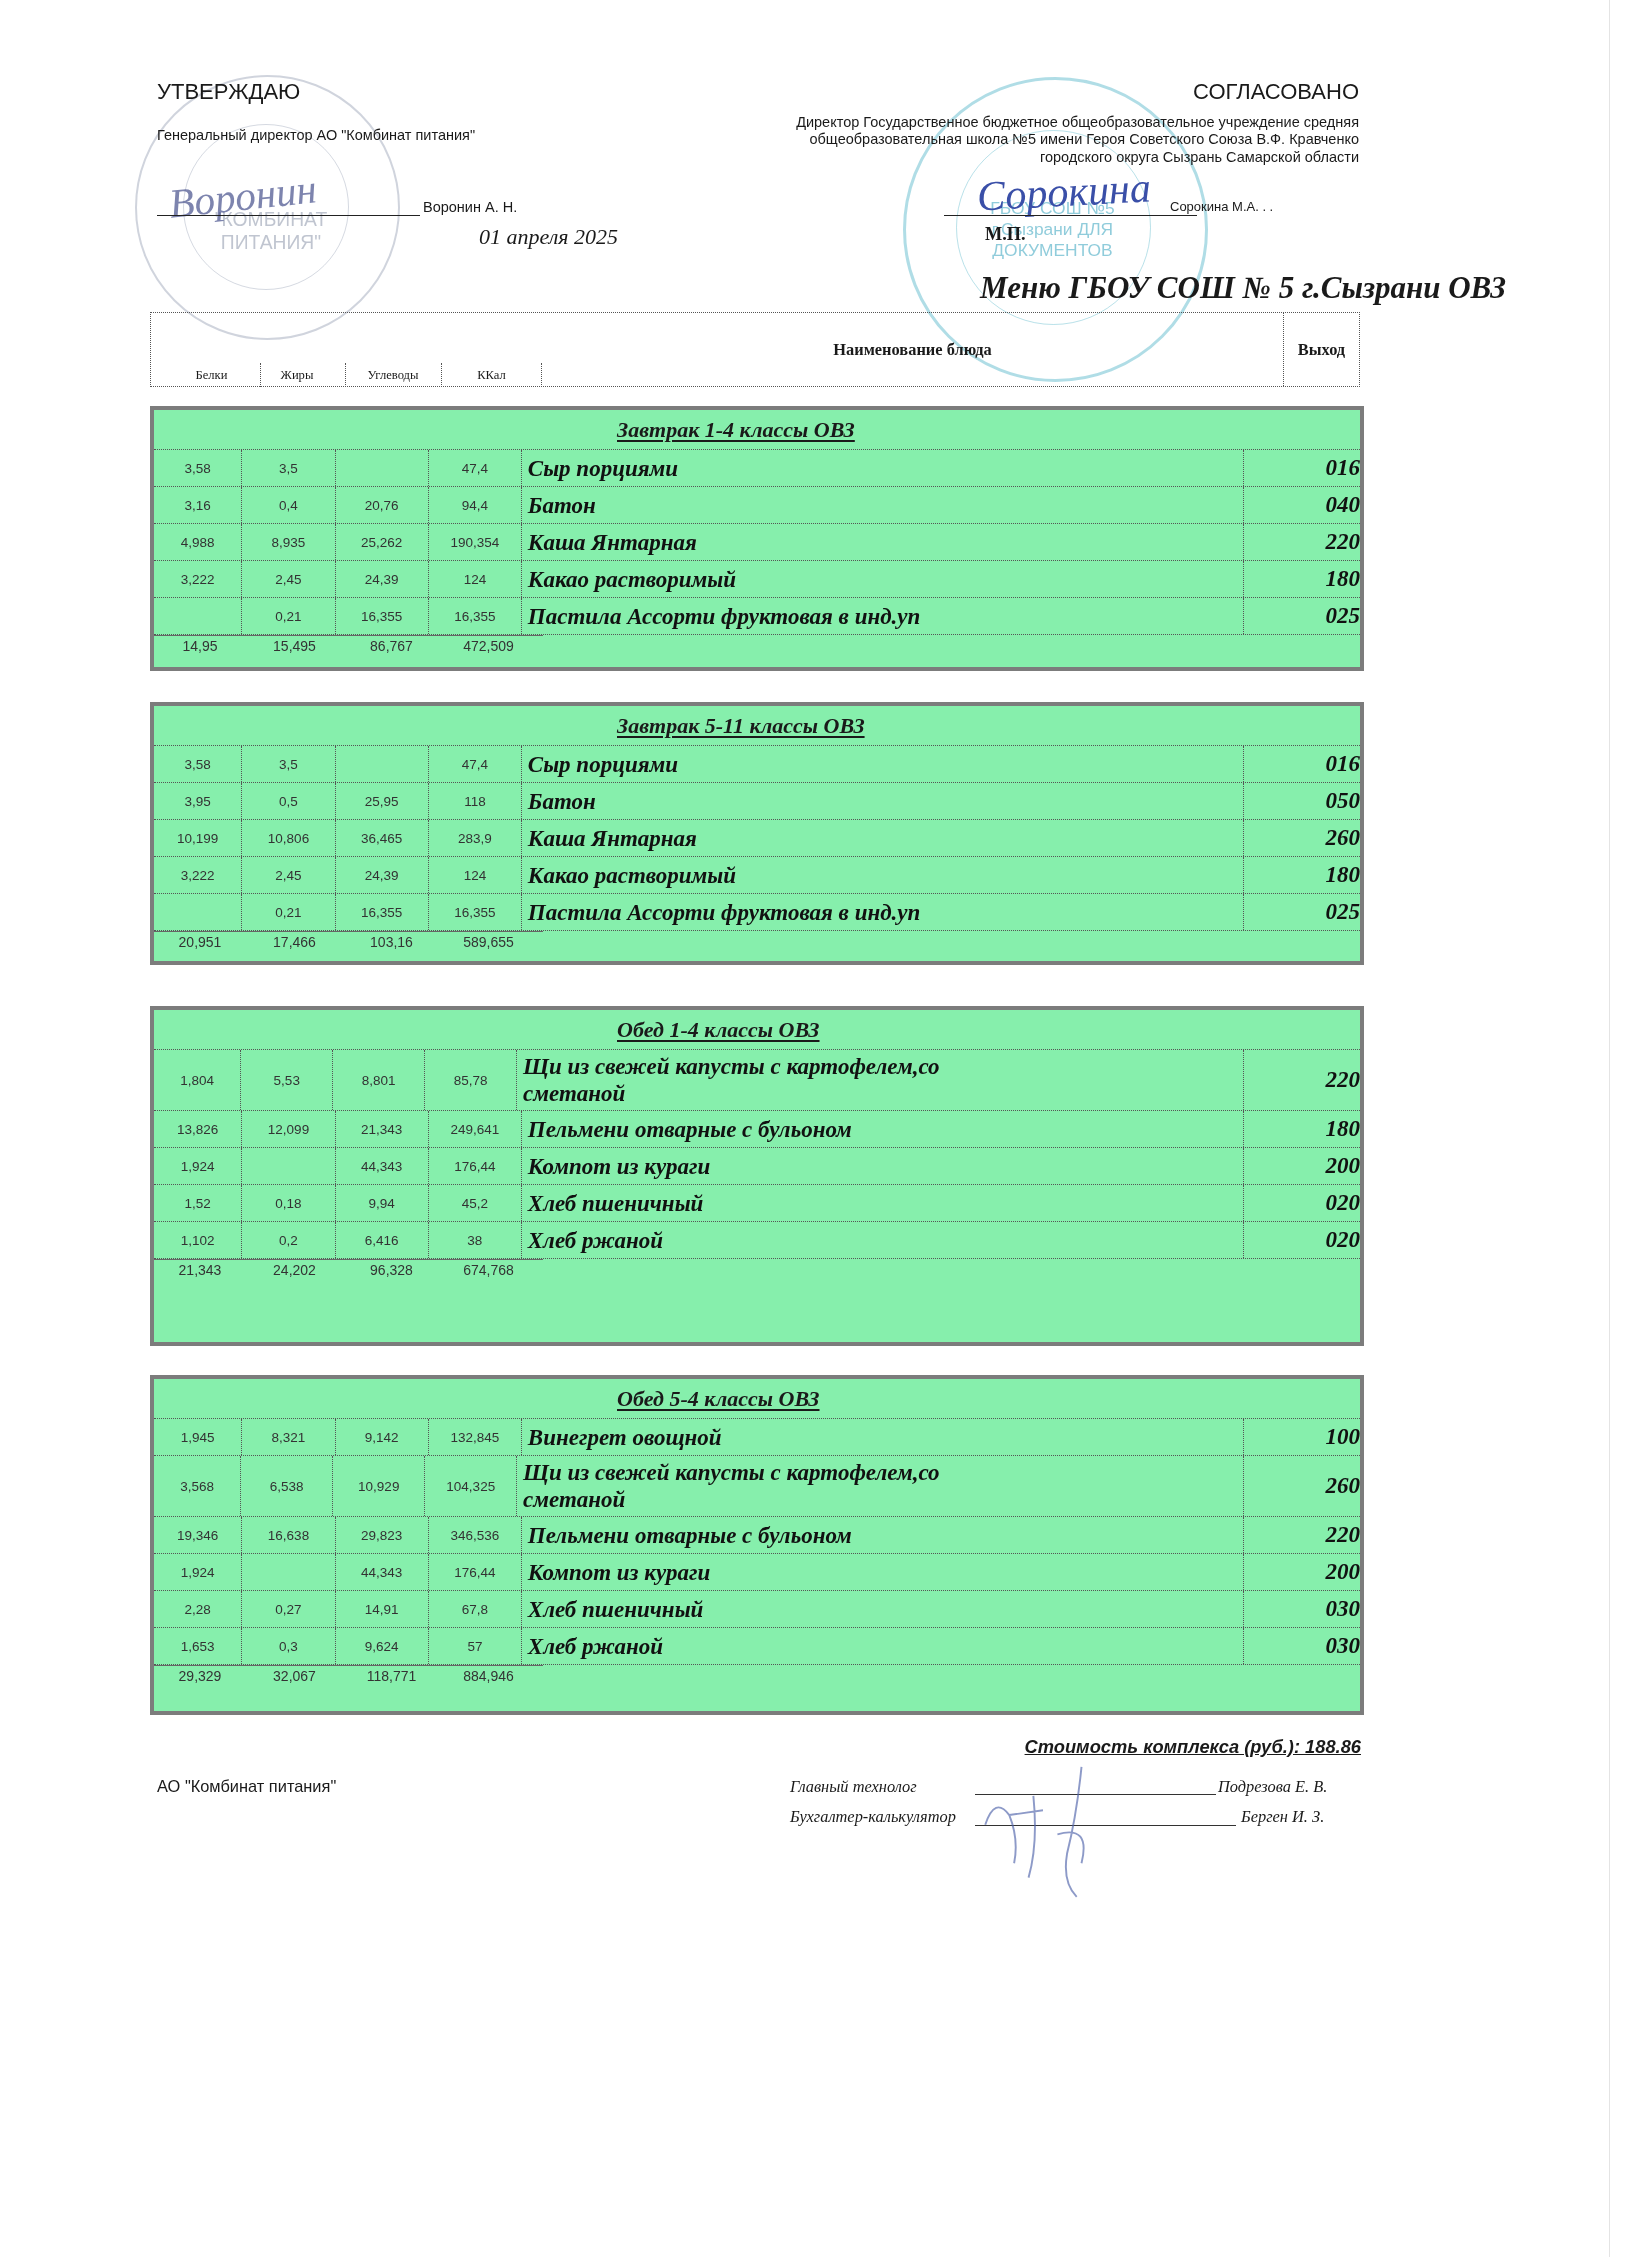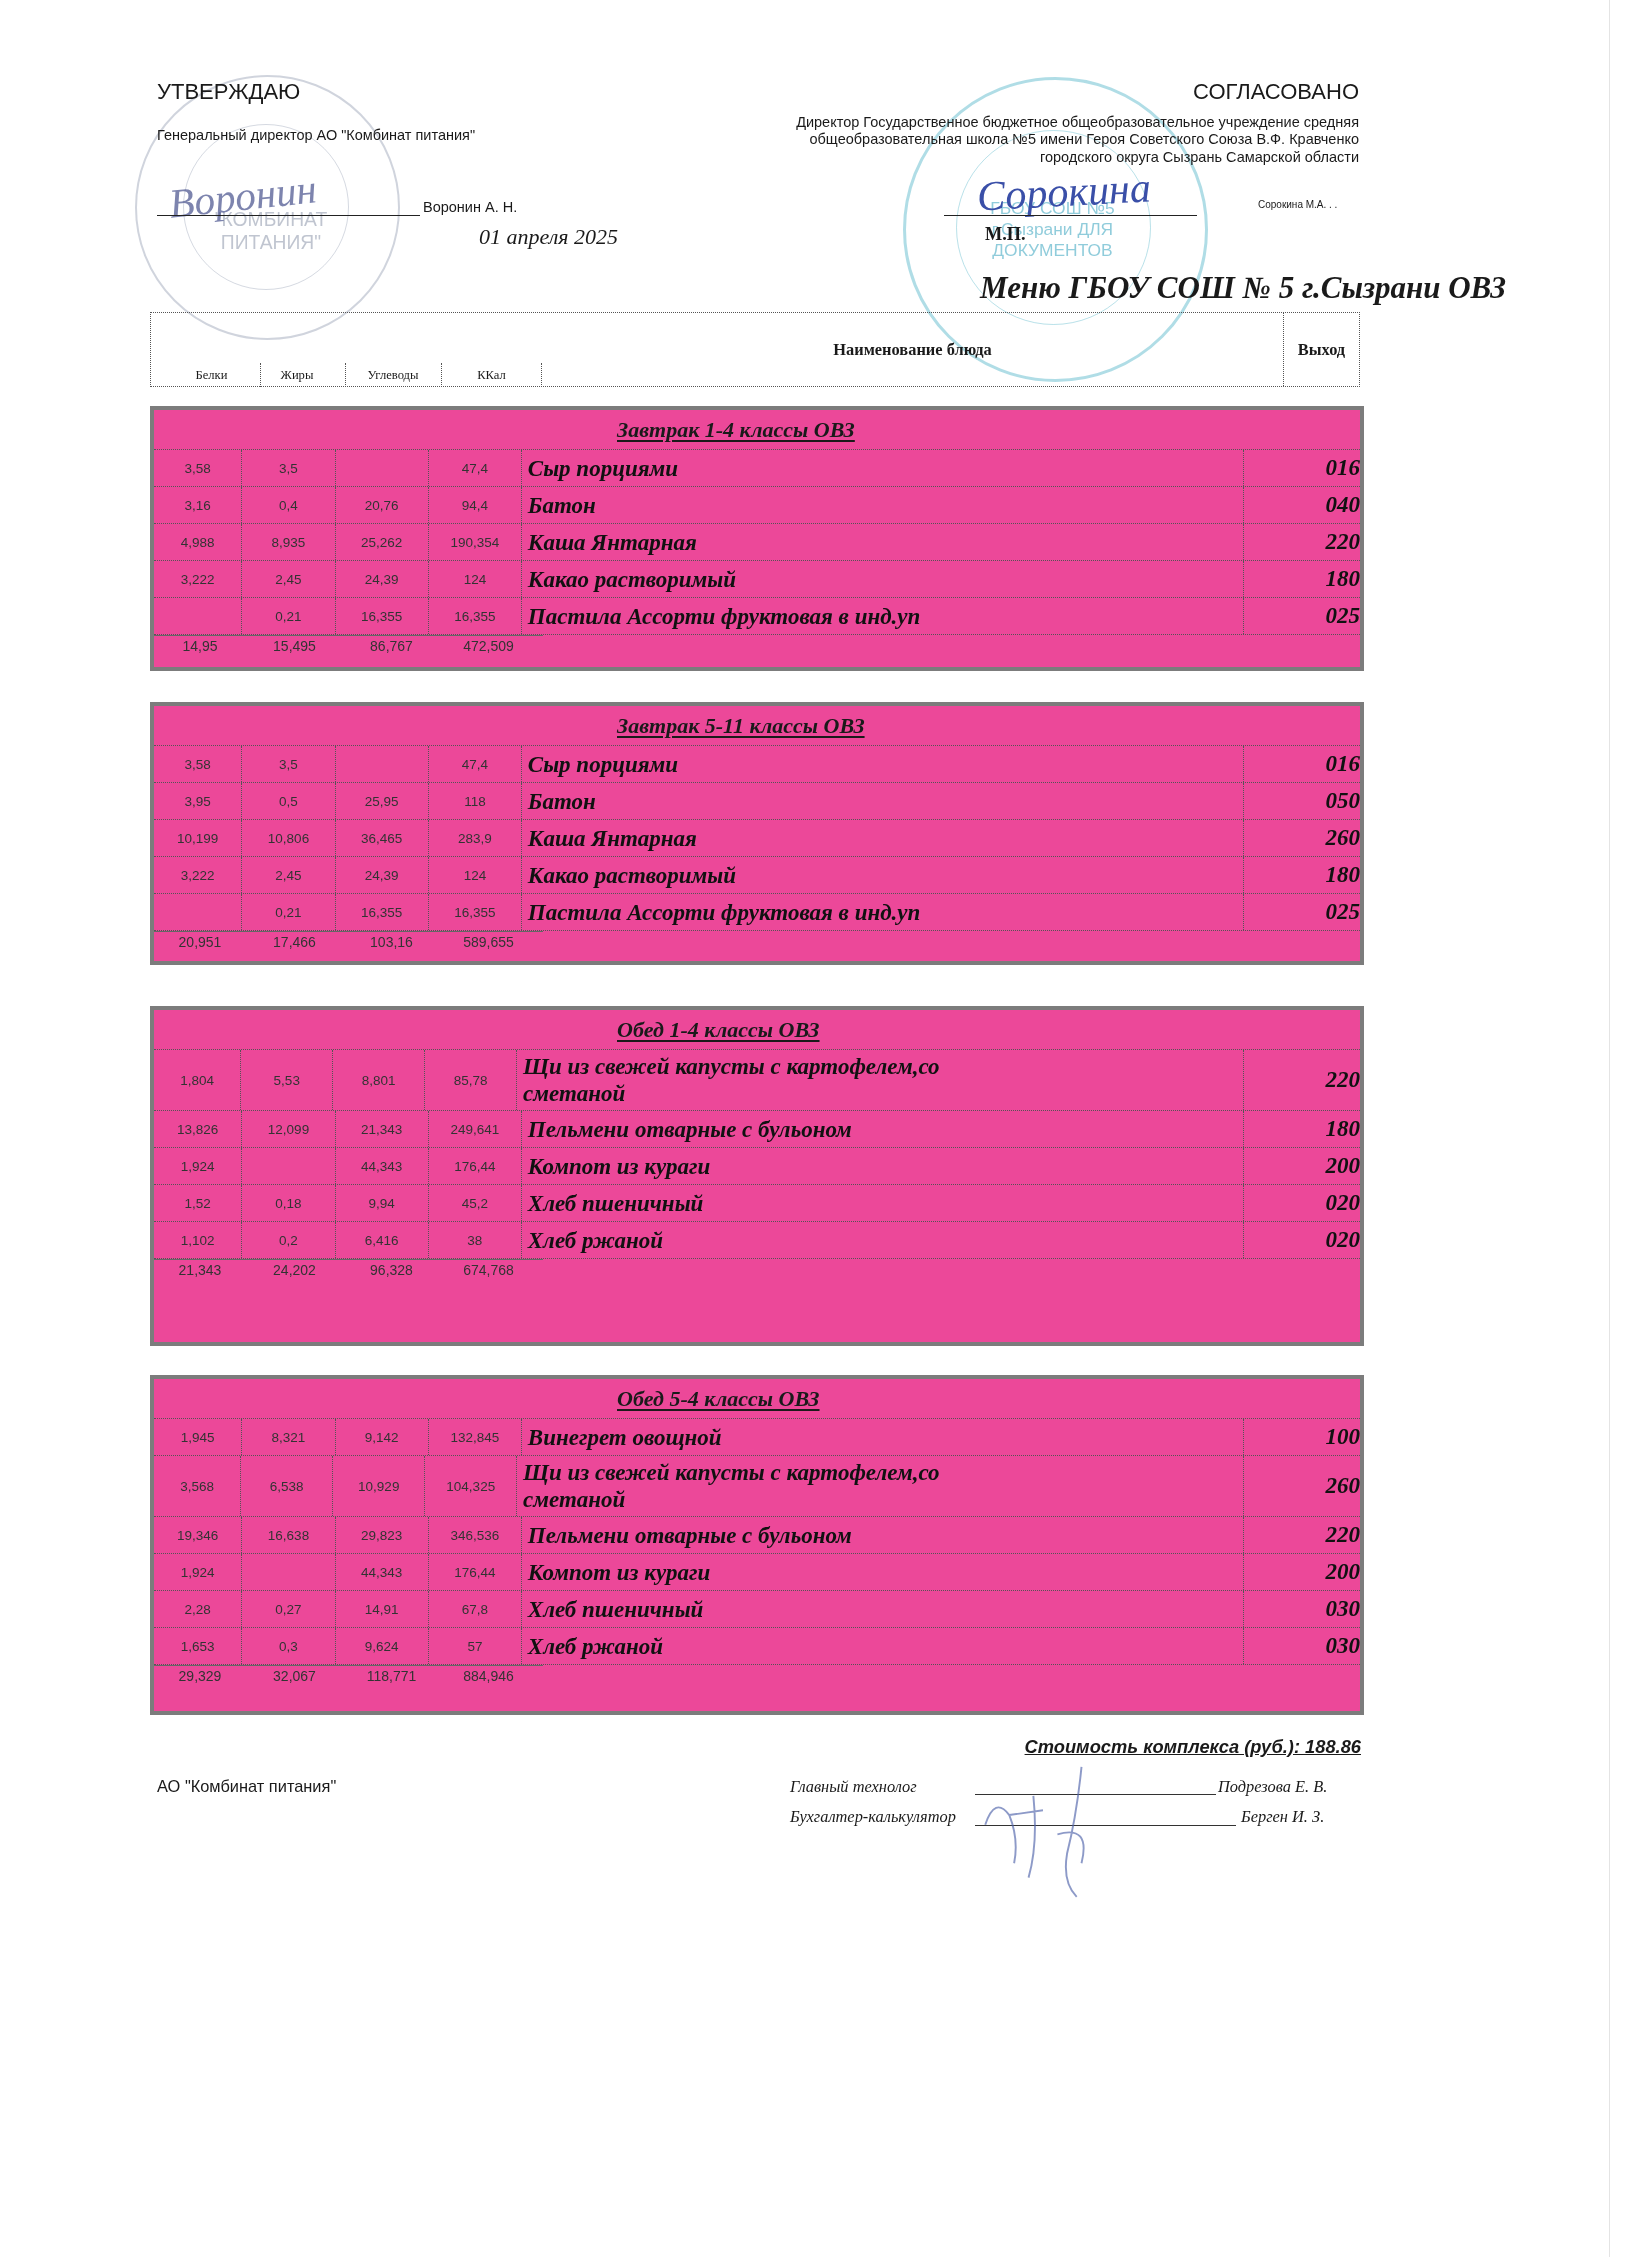--- a/index.html
+++ b/index.html
@@ -13,21 +13,21 @@
   
   .approve-title { left:157px; top:79px; font-size:22px; }
   .approve-role { left:157px; top:127px; font-size:14.5px; }
   .approve-line { left:157px; top:215px; width:263px; border-top:1.4px solid #222; }
   .approve-name { left:423px; top:199px; font-size:14.5px; }
   .date { left:479px; top:224px; font-size:22px; font-style:italic; font-family:"Liberation Serif", serif; }
 
   .agree-title { right:282px; top:79px; font-size:22px; }
   .agree-role { right:282px; top:114px; width:734px; font-size:14.5px; line-height:17.4px; text-align:right; }
   .agree-line { left:944px; top:215px; width:253px; border-top:1.4px solid #222; }
-  .agree-name { left:1258px; top:199px; font-size:10px; }
+  .agree-name { left:1170px; top:199px; font-size:13px; }
   .mp { left:985px; top:224px; font-size:18.3px; font-weight:bold; font-family:"Liberation Serif", serif; }
 
   .menu-title { left:0; width:1506px; top:270px; text-align:right; font-size:31px; font-style:italic; font-weight:bold; font-family:"Liberation Serif", serif; }
 
   
   .stamp { border-radius:50%; pointer-events:none; }
   .stamp-left { left:135px; top:75px; width:261px; height:261px; border:2.9px solid rgba(150,160,180,0.45); }
   .stamp-left-inner { left:183px; top:124px; width:164px; height:164px; border:1.9px solid rgba(150,160,180,0.4); border-radius:50%; }
   .stamp-left-text { left:208px; top:208px; width:126px; text-align:center; font-size:19.3px; color:rgba(140,150,170,0.55); line-height:23px; }
   .stamp-right { left:903px; top:77px; width:299px; height:299px; border:3.9px solid rgba(80,180,200,0.45); }
@@ -38,21 +38,21 @@
   .sig-right { left:977px; top:168px; font-size:42px; transform:rotate(-3deg); }
 
   
   .head-table { left:150px; top:312px; width:1210px; height:75px; border:1px dotted #555; box-sizing:border-box; }
   .ht-cell { position:absolute; border-right:1px dotted #555; box-sizing:border-box; display:flex; align-items:center; justify-content:center; font-family:"Liberation Serif", serif; }
   .ht-nutri { left:0; top:0; width:391px; height:50px; border-bottom:1px dotted #555; font-size:18.3px; font-weight:bold; }
   .ht-sub { top:50px; height:24px; font-size:12.6px; }
   .ht-name { left:391px; top:0; width:742px; height:73px; font-size:16.4px; font-weight:bold; }
 
   
-  .section { position:absolute; left:150px; width:1214px; border:4.8px solid #7c7c7c; box-sizing:border-box; background:#ec4899; }
+  .section { position:absolute; left:150px; width:1214px; border:4.8px solid #7c7c7c; box-sizing:border-box; background:#86efac; }
   .sec-title { height:39px; display:flex; align-items:center; padding-left:463px; }
   .sec-title span { font-family:"Liberation Serif", serif; font-style:italic; font-weight:bold; font-size:22px; text-decoration:underline; text-decoration-thickness:1.9px; text-underline-offset:2.9px; }
   .row { display:flex; border-top:1px dotted #555; }
   .row:last-of-type { border-bottom:1px dotted #555; }
   .cell { box-sizing:border-box; border-right:1px dotted #555; display:flex; align-items:center; justify-content:center; font-size:13.5px; color:#333; }
   .c1 { width:92px; } .c2 { width:97px; } .c3 { width:97px; } .c4 { width:97px; }
   .c5 { width:751px; justify-content:flex-start; padding-left:5.8px; font-family:"Liberation Serif", serif; font-style:italic; font-weight:bold; font-size:23px; color:#111; line-height:27px; }
   .c6 { width:71px; flex:1; border-right:none; font-family:"Liberation Serif", serif; font-style:italic; font-weight:bold; font-size:23px; color:#111; padding-left:82px; justify-content:flex-start; }
   .c6 { width:auto; }
   .r1 { height:36px; } .r2 { height:60px; }

